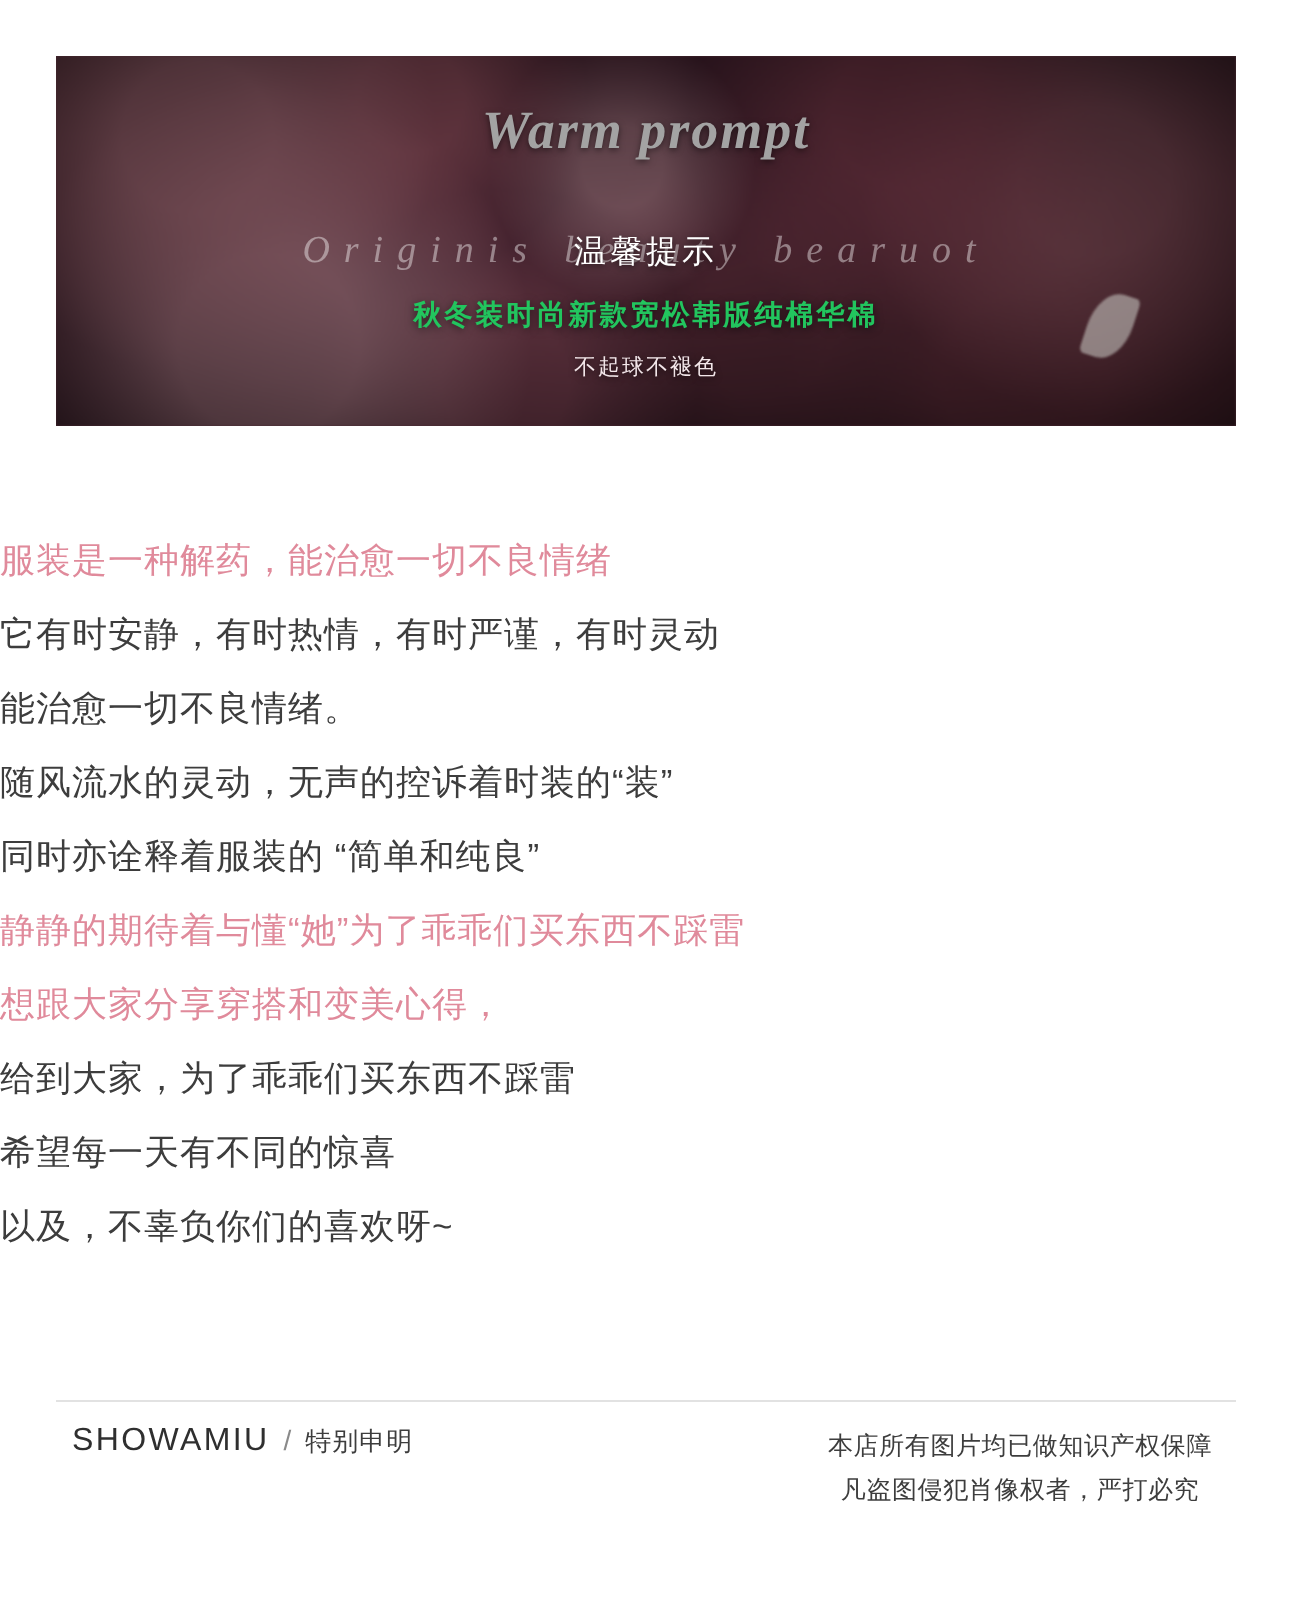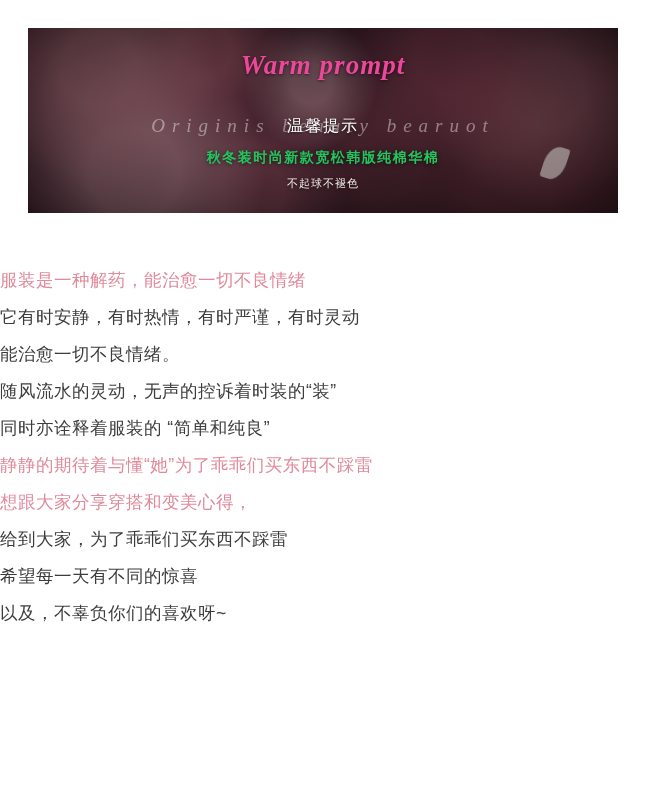--- a/index.html
+++ b/index.html
@@ -74,21 +74,21 @@
     justify-content: center;
     text-align: center;
     color: #ffffff;
   }
   .banner-title {
     font-family: "Liberation Serif", serif;
     font-style: italic;
     font-weight: bold;
     font-size: 27px;
     letter-spacing: 1px;
-    color: #ec4899;
+    color: #a3a3a3;
     text-shadow: 0 1px 3px rgba(0,0,0,0.5);
     margin-bottom: 0;
     text-align: right;
   }
   .banner-sub-row {
     position: relative;
     width: 100%;
     height: 22px;
     display: flex;
     align-items: center;
@@ -230,14 +230,26 @@
     <div class="copy-line">能治愈一切不良情绪。</div>
     <div class="copy-line">随风流水的灵动，无声的控诉着时装的“装”</div>
     <div class="copy-line">同时亦诠释着服装的 “简单和纯良”</div>
     <div class="copy-line accent">静静的期待着与懂“她”为了乖乖们买东西不踩雷</div>
     <div class="copy-line accent">想跟大家分享穿搭和变美心得，</div>
     <div class="copy-line">给到大家，为了乖乖们买东西不踩雷</div>
     <div class="copy-line">希望每一天有不同的惊喜</div>
     <div class="copy-line">以及，不辜负你们的喜欢呀~</div>
   </div>
 
+  <div class="footer">
+    <div class="footer-divider"></div>
+    <div class="footer-left">
+      <span class="brand">SHOWAMIU</span>
+      <span class="brand-slash">/</span>
+      <span class="brand-cn">特别申明</span>
+    </div>
+    <div class="footer-right">
+      <div>本店所有图片均已做知识产权保障</div>
+      <div>凡盗图侵犯肖像权者，严打必究</div>
+    </div>
+  </div>
 
 </div>
 
 </body></html>

